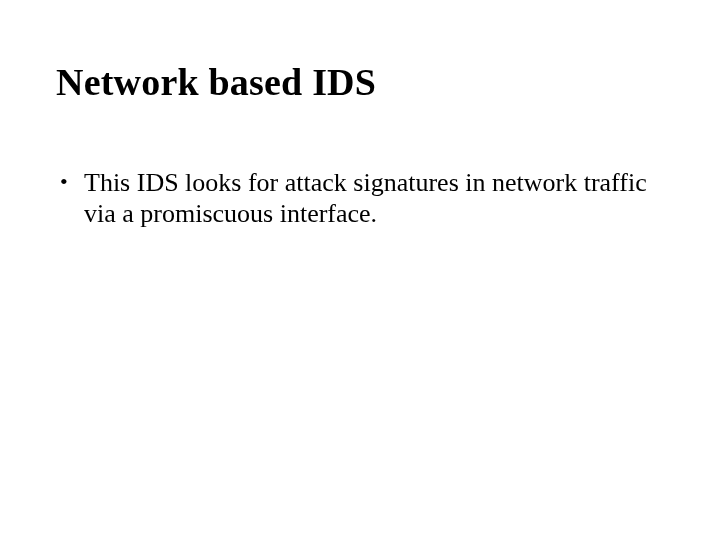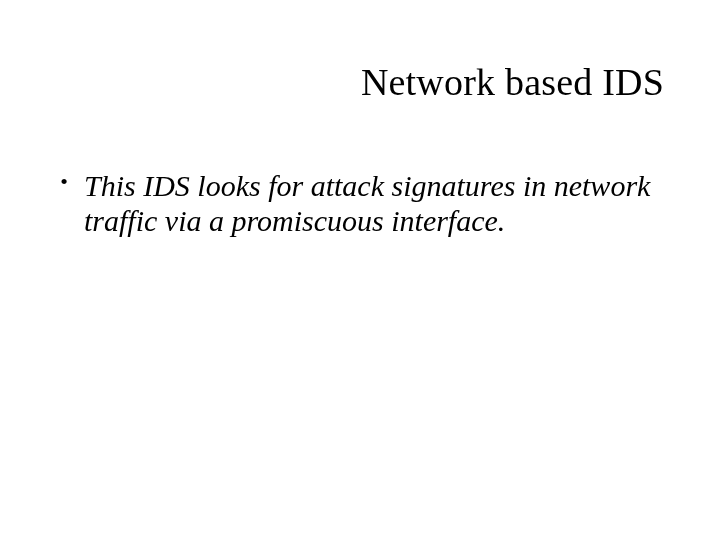--- a/index.html
+++ b/index.html
@@ -4,38 +4,37 @@
   <style>
     * { margin: 0; padding: 0; box-sizing: border-box; }
     html, body { width: 720px; height: 540px; background: #fff; font-family: "Times New Roman", Times, serif; color: #000; }
     .slide {
       width: 720px;
       height: 540px;
       padding: 60px 56px 40px 56px;
       position: relative;
     }
     .title {
-      text-align: right;
+      text-align: left;
       font-size: 38px;
-      font-weight: 400;
+      font-weight: 700;
       margin-bottom: 64px;
       letter-spacing: 0.2px;
     }
     .bullets {
       list-style: none;
       padding-left: 0;
     }
     .bullets li {
-      font-size: 30px;
+      font-size: 26px;
       line-height: 1.18;
       margin-bottom: 2px;
       position: relative;
       padding-left: 28px;
       text-align: left;
-      font-style: italic;
     }
     .bullets li::before {
       content: "•";
       position: absolute;
       left: 4px;
       top: 0;
       font-size: 22px;
       line-height: 1.3;
     }
   </style>

